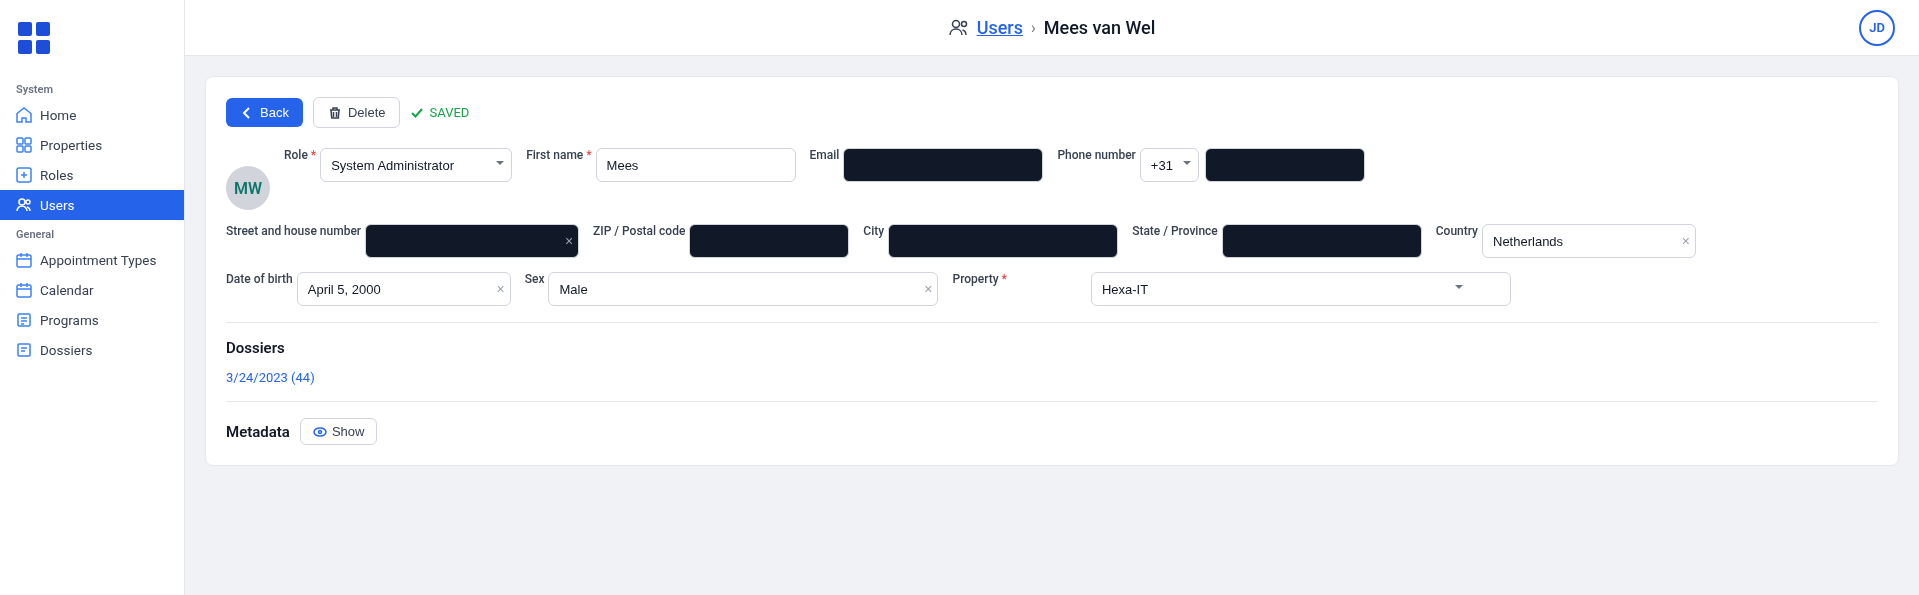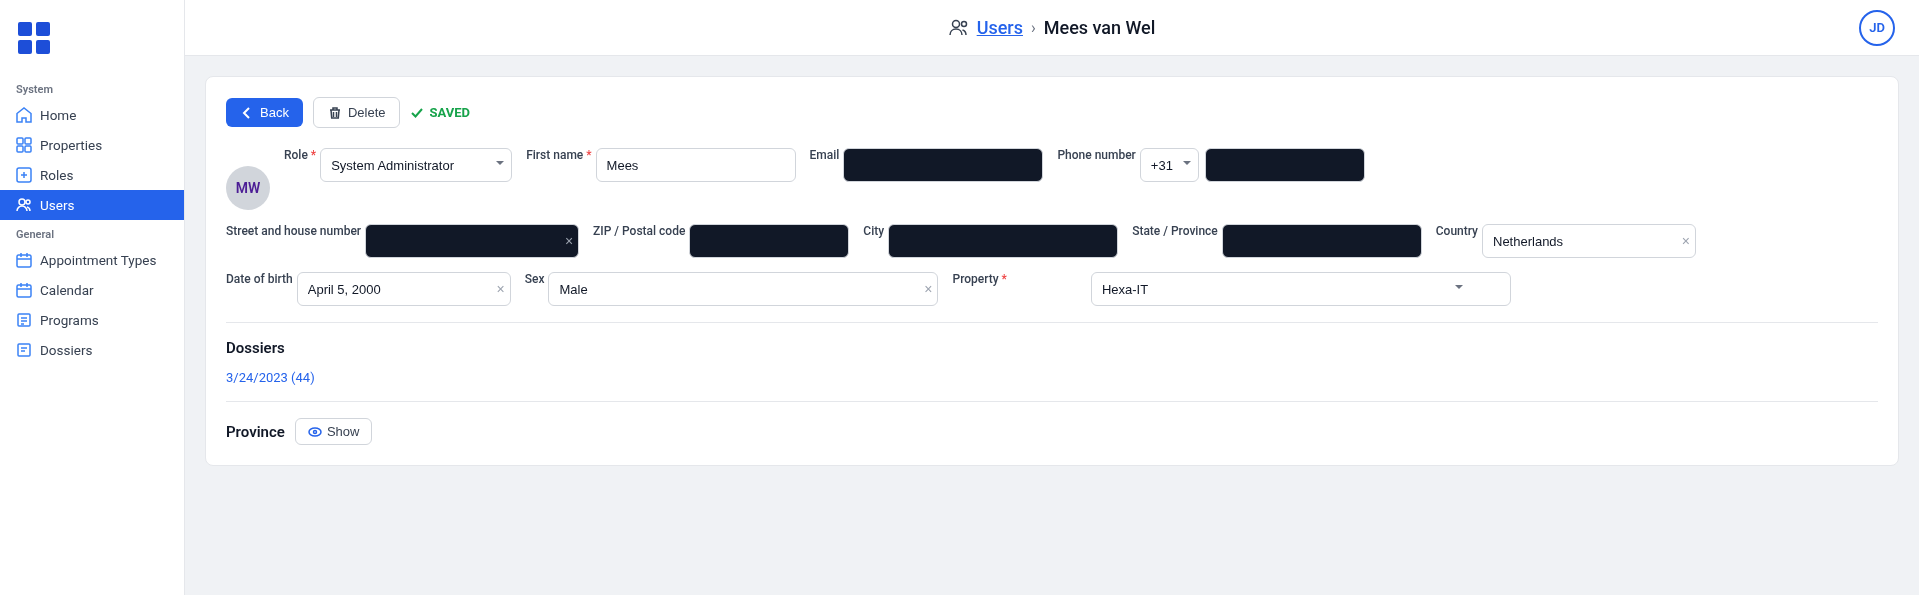--- a/index.html
+++ b/index.html
@@ -28,26 +28,26 @@
     
     .content { flex: 1; overflow-y: auto; padding: 20px; background: #f0f2f5; }
     .card { background: #fff; border-radius: 8px; border: 1px solid #e5e7eb; padding: 20px; }
 
     
     .toolbar { display: flex; align-items: center; gap: 10px; margin-bottom: 20px; }
     .btn-back { background: #2563eb; color: #fff; border: none; border-radius: 6px; padding: 7px 14px; font-size: 13px; font-weight: 500; cursor: pointer; display: flex; align-items: center; gap: 6px; }
     .btn-back svg { width: 14px; height: 14px; }
     .btn-delete { background: #fff; color: #374151; border: 1px solid #d1d5db; border-radius: 6px; padding: 7px 14px; font-size: 13px; font-weight: 500; cursor: pointer; display: flex; align-items: center; gap: 6px; }
     .btn-delete svg { width: 14px; height: 14px; }
-    .saved-badge { display: flex; align-items: center; gap: 5px; color: #16a34a; font-size: 13px; font-weight: 700; }
+    .saved-badge { display: flex; align-items: center; gap: 5px; color: #16a34a; font-size: 13px; font-weight: 400; }
     .saved-badge svg { width: 14px; height: 14px; }
 
     
     .form-row { display: flex; align-items: flex-start; gap: 14px; margin-bottom: 14px; }
-    .avatar-mw { width: 44px; height: 44px; border-radius: 50%; background: #d1d5db; display: flex; align-items: center; justify-content: center; font-size: 14px; font-weight: 600; color: #4c1d95; flex-shrink: 0; margin-top: 18px; }
+    .avatar-mw { width: 44px; height: 44px; border-radius: 50%; background: #d1d5db; display: flex; align-items: center; justify-content: center; font-size: 16px; font-weight: 600; color: #0f766e; flex-shrink: 0; margin-top: 18px; }
     .form-field { display: flex; gap: 4px; }
     .form-field label { font-size: 12px; color: #374151; font-weight: 500; }
     .form-field label .req { color: #ef4444; }
     .form-field input, .form-field select { border: 1px solid #d1d5db; border-radius: 6px; padding: 6px 10px; font-size: 13px; color: #111827; background: #fff; outline: none; height: 34px; }
     .field-role { width: 192px; }
     .field-firstname { width: 200px; }
     .field-lastname { width: 240px; }
     .field-email { width: 200px; }
     .field-phone-prefix { width: 70px; }
     .field-phone-number { width: 160px; }
@@ -301,21 +301,21 @@
       <div class="divider-section"></div>
 
       <div>
         <div class="section-title">Dossiers</div>
         <a class="dossier-link">3/24/2023 (44)</a>
       </div>
 
       <div class="divider-section"></div>
 
       <div class="metadata-row">
-        <span class="section-title" style="margin-bottom:0;">Province</span>
+        <span class="section-title" style="margin-bottom:0;">Metadata</span>
         <button class="show-btn">
           <svg viewBox="0 0 14 14" fill="none" stroke="#2563eb" stroke-width="1.5">
               <ellipse cx="7" cy="7" rx="6" ry="4"></ellipse>
               <circle cx="7" cy="7" r="1.5"></circle>
             </svg>
           <span>Show</span>
         </button>
       </div>
     </div>
   </div>

